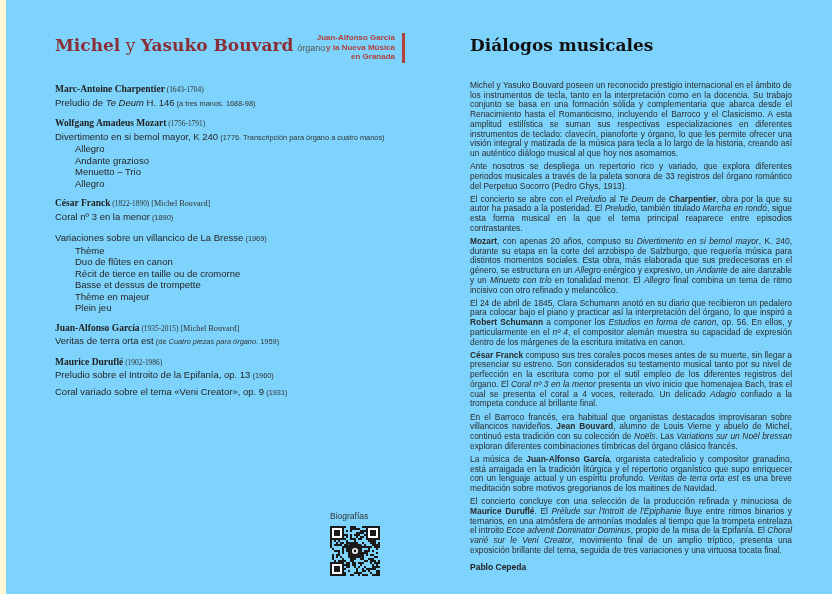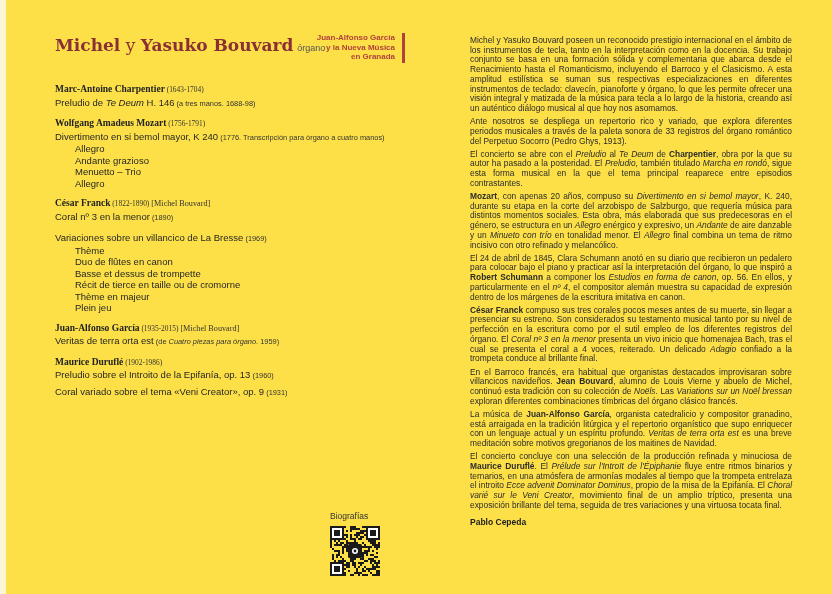--- a/index.html
+++ b/index.html
@@ -1,16 +1,16 @@
 <!DOCTYPE html>
 <html><head>
 <meta charset="utf-8">
 <style>
   html,body{margin:0;padding:0;background:#ffffff;}
-  .page{position:relative;width:832px;height:594px;background:#fde047;overflow:hidden;
+  .page{position:relative;width:832px;height:594px;background:#7dd3fc;overflow:hidden;
         font-family:"Liberation Sans",sans-serif;color:#262626;}
   .edge-strip{position:absolute;left:0;top:0;width:6px;height:594px;background:var(--cream,#fcf6d5);}
   .b{font-weight:bold;}
   .i{font-style:italic;}
 
   
   .left-col{position:absolute;left:55px;top:36px;width:350px;}
   h1{margin:0;font-family:"DejaVu Serif","Liberation Serif",serif;font-size:17px;line-height:19px;
      color:var(--maroon,#8b2f36);font-weight:normal;white-space:nowrap;}
   h1 .tb{font-weight:bold;}
@@ -68,22 +68,22 @@
         </div>
         <div class="entry">
           <div class="composer"><span>César Franck</span><span class="dates"> (1822-1890)</span><span class="performer"> [Michel Bouvard]</span></div>
           <div class="work"><span>Coral nº 3 en la menor</span><span class="note"> <span>(1890)</span></span></div>
         </div>
         <div class="entry">
           <div class="work"><span>Variaciones sobre un villancico de La Bresse</span><span class="note"> <span>(1969)</span></span></div>
           <div class="movements">
             <div class="movement">Thème</div>
             <div class="movement">Duo de flûtes en canon</div>
+            <div class="movement">Récit de tierce en taille ou de cromorne</div>
             <div class="movement">Basse et dessus de trompette</div>
-            <div class="movement">Récit de tierce en taille ou de cromorne</div>
             <div class="movement">Thème en majeur</div>
             <div class="movement">Plein jeu</div>
           </div>
         </div>
         <div class="entry">
           <div class="composer"><span>Juan-Alfonso García</span><span class="dates"> (1935-2015)</span><span class="performer"> [Michel Bouvard]</span></div>
           <div class="work"><span>Veritas de terra orta est</span><span class="note"> <span>(de </span><span class="i">Cuatro piezas para órgano</span><span>. 1959)</span></span></div>
         </div>
         <div class="entry">
           <div class="composer"><span>Maurice Duruflé</span><span class="dates"> (1902-1986)</span></div>
@@ -315,20 +315,21 @@
           <rect x="0" y="36" width="14" height="14"></rect>
           <rect fill="#fff" x="2" y="38" width="10" height="10"></rect>
           <rect x="4" y="40" width="6" height="6"></rect>
           <rect x="18" y="18" width="14" height="14" rx="1.5"></rect>
           <circle cx="25" cy="25" r="3" fill="#fff"></circle>
           <circle cx="25" cy="25" r="1.4" fill="#1a1a1a"></circle>
         </svg></div>
   </div>
 
   <div class="right-col">
+    <h2>Diálogos musicales</h2>
     <div id="paragraphs">
         <p class="para"><span>Michel y Yasuko Bouvard poseen un reconocido prestigio internacional en el ámbito de los instrumentos de tecla, tanto en la interpretación como en la docencia. Su trabajo conjunto se basa en una formación sólida y complementaria que abarca desde el Renacimiento hasta el Romanticismo, incluyendo el Barroco y el Clasicismo. A esta amplitud estilística se suman sus respectivas especializaciones en diferentes instrumentos de teclado: clavecín, pianoforte y órgano, lo que les permite ofrecer una visión integral y matizada de la música para tecla a lo largo de la historia, creando así un auténtico diálogo musical al que hoy nos asomamos.</span></p>
         <p class="para"><span>Ante nosotros se despliega un repertorio rico y variado, que explora diferentes periodos musicales a través de la paleta sonora de 33 registros del órgano romántico del Perpetuo Socorro (Pedro Ghys, 1913).</span></p>
         <p class="para"><span>El concierto se abre con el </span><span class="i">Preludio</span><span> al </span><span class="i">Te Deum</span><span> de </span><span class="b">Charpentier</span><span>, obra por la que su autor ha pasado a la posteridad. El </span><span class="i">Preludio</span><span>, también titulado </span><span class="i">Marcha en rondó</span><span>, sigue esta forma musical en la que el tema principal reaparece entre episodios contrastantes.</span></p>
         <p class="para"><span class="b">Mozart</span><span>, con apenas 20 años, compuso su </span><span class="i">Divertimento en si bemol mayor</span><span>, K. 240, durante su etapa en la corte del arzobispo de Salzburgo, que requería música para distintos momentos sociales. Esta obra, más elaborada que sus predecesoras en el género, se estructura en un </span><span class="i">Allegro</span><span> enérgico y expresivo, un </span><span class="i">Andante</span><span> de aire danzable y un </span><span class="i">Minueto con trío</span><span> en tonalidad menor. El </span><span class="i">Allegro</span><span> final combina un tema de ritmo incisivo con otro refinado y melancólico.</span></p>
         <p class="para"><span>El 24 de abril de 1845, Clara Schumann anotó en su diario que recibieron un pedalero para colocar bajo el piano y practicar así la interpretación del órgano, lo que inspiró a </span><span class="b">Robert Schumann</span><span> a componer los </span><span class="i">Estudios en forma de canon</span><span>, op. 56. En ellos, y particularmente en el </span><span class="i">nº 4</span><span>, el compositor alemán muestra su capacidad de expresión dentro de los márgenes de la escritura imitativa en canon.</span></p>
         <p class="para"><span class="b">César Franck</span><span> compuso sus tres corales pocos meses antes de su muerte, sin llegar a presenciar su estreno. Son considerados su testamento musical tanto por su nivel de perfección en la escritura como por el sutil empleo de los diferentes registros del órgano. El </span><span class="i">Coral nº 3 en la menor</span><span> presenta un vivo inicio que homenajea Bach, tras el cual se presenta el coral a 4 voces, reiterado. Un delicado </span><span class="i">Adagio</span><span> confiado a la trompeta conduce al brillante final.</span></p>
         <p class="para"><span>En el Barroco francés, era habitual que organistas destacados improvisaran sobre villancicos navideños. </span><span class="b">Jean Bouvard</span><span>, alumno de Louis Vierne y abuelo de Michel, continuó esta tradición con su colección de </span><span class="i">Noëls</span><span>. Las </span><span class="i">Variations sur un Noël bressan</span><span> exploran diferentes combinaciones tímbricas del órgano clásico francés.</span></p>
         <p class="para"><span>La música de </span><span class="b">Juan-Alfonso García</span><span>, organista catedralicio y compositor granadino, está arraigada en la tradición litúrgica y el repertorio organístico que supo enriquecer con un lenguaje actual y un espíritu profundo. </span><span class="i">Veritas de terra orta est</span><span> es una breve meditación sobre motivos gregorianos de los maitines de Navidad.</span></p>
         <p class="para"><span>El concierto concluye con una selección de la producción refinada y minuciosa de </span><span class="b">Maurice Duruflé</span><span>. El </span><span class="i">Prélude sur l'Introït de l'Épiphanie</span><span> fluye entre ritmos binarios y ternarios, en una atmósfera de armonías modales al tiempo que la trompeta entrelaza el introito </span><span class="i">Ecce advenit Dominator Dominus</span><span>, propio de la misa de la Epifanía. El </span><span class="i">Choral varié sur le Veni Creator</span><span>, movimiento final de un amplio tríptico, presenta una exposición brillante del tema, seguida de tres variaciones y una virtuosa tocata final.</span></p>

